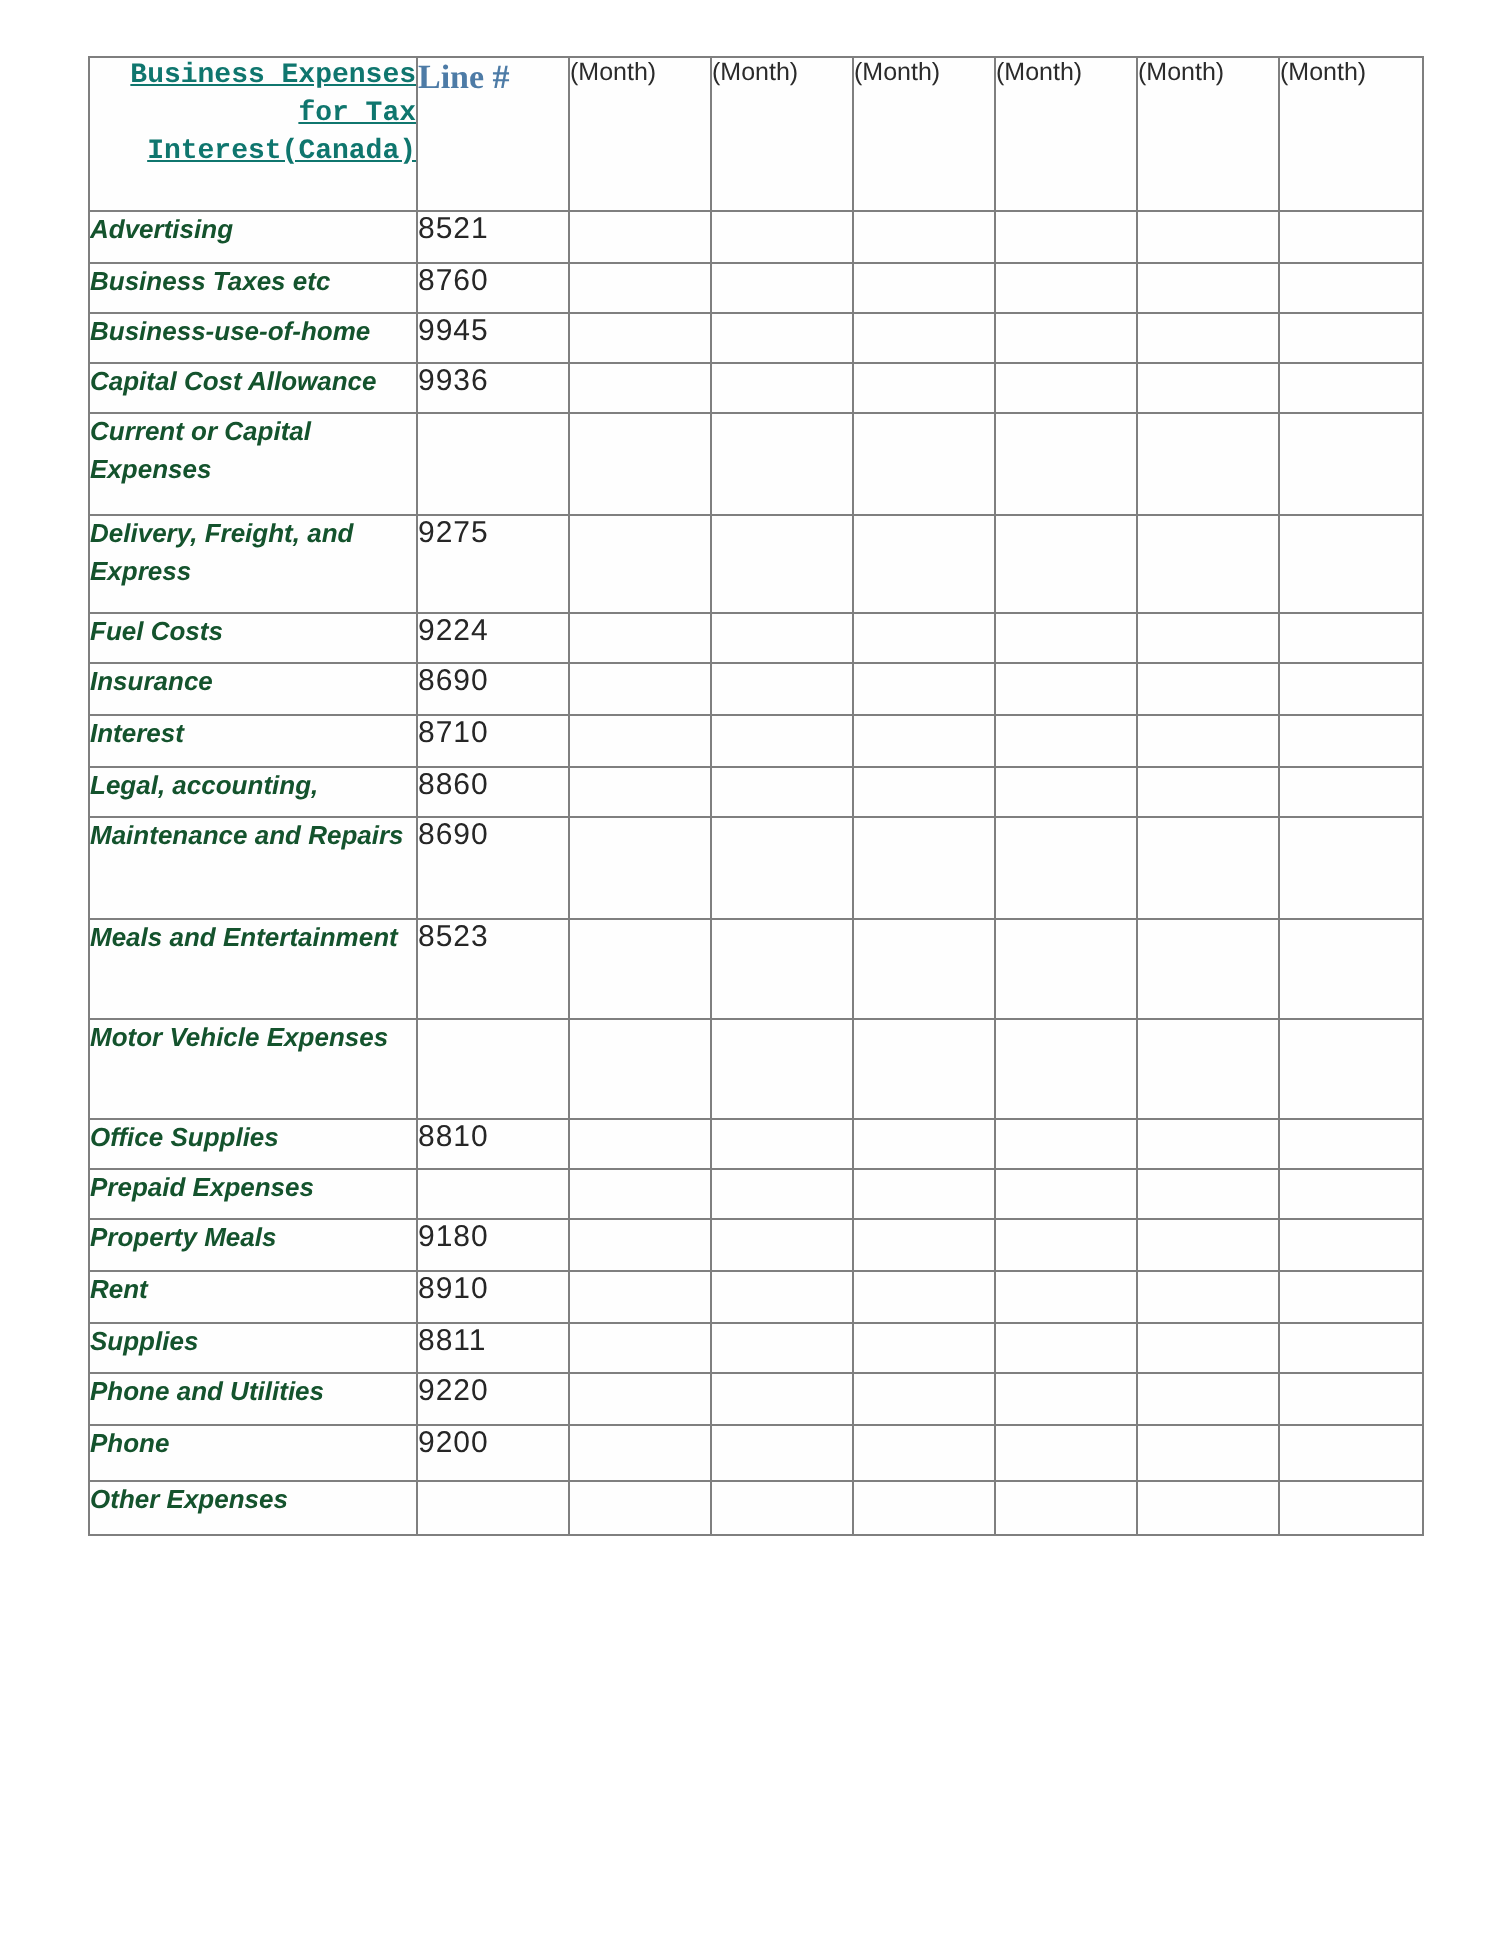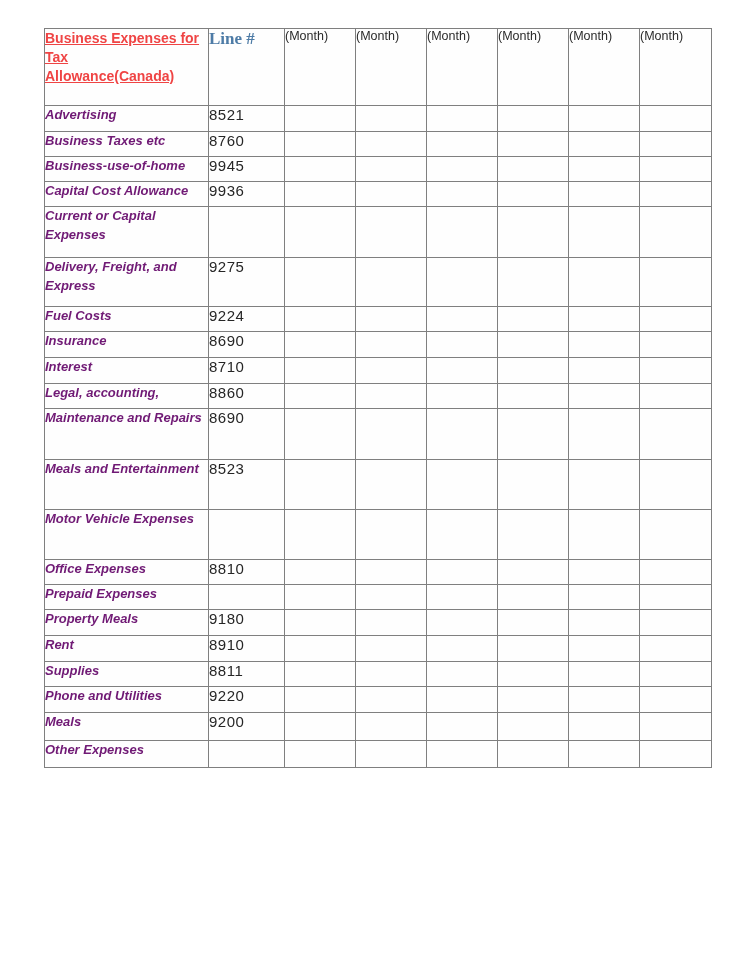--- a/index.html
+++ b/index.html
@@ -29,27 +29,27 @@
   }
   table.expense-table th,
   table.expense-table td {
     border: 1px solid #7f7f7f;
     vertical-align: top;
     padding: 0;
     overflow: hidden;
   }
   tr.header-row { height: 77px; }
   th.title-cell {
-    text-align: left;
+    text-align: right;
     padding: 13px 8px 0 7px;
-    font-family: Liberation Sans, sans-serif;
+    font-family: Liberation Mono, monospace;
     font-weight: bold;
     font-size: 14px;
     line-height: 1.35;
-    color: #ef4444;
+    color: #0f766e;
   }
   .title-line {
     display: block;
     text-decoration: underline;
   }
   th.line-header-cell {
     text-align: left;
     padding: 13px 4px 0 9px;
     font-family: "Liberation Serif", serif;
     font-weight: bold;
@@ -64,21 +64,21 @@
     font-weight: normal;
     font-size: 12.5px;
     color: #2b2b2b;
   }
   td.label-cell {
     padding: 4px 5px 2px 7px;
     font-style: italic;
     font-weight: bold;
     font-size: 13px;
     line-height: 1.45;
-    color: #701a75;
+    color: #14532d;
   }
   td.linenum-cell {
     padding: 3px 4px 0 9px;
     font-size: 15px;
     letter-spacing: 0.5px;
     color: #262626;
   }
   td.month-cell { background: #fefefe; }
 </style>
 </head>
@@ -93,21 +93,21 @@
         <col style="width:71px">
         <col style="width:71px">
       <col style="width:71px">
         <col style="width:71px">
         <col style="width:72px">
     </colgroup>
     <thead>
       <tr class="header-row">
         <th class="title-cell">
           <span class="title-line">Business Expenses for Tax</span>
-          <span class="title-line">Allowance(Canada)</span>
+          <span class="title-line">Interest(Canada)</span>
         </th>
         <th class="line-header-cell">Line #</th>
 
       <th class="month-header-cell">(Month)</th>
           <th class="month-header-cell">(Month)</th>
           <th class="month-header-cell">(Month)</th>
           <th class="month-header-cell">(Month)</th>
           <th class="month-header-cell">(Month)</th>
           <th class="month-header-cell">(Month)</th>
         </tr>
@@ -238,21 +238,21 @@
           <td class="label-cell">Motor Vehicle Expenses</td>
           <td class="linenum-cell"></td>
           <td class="month-cell"></td>
           <td class="month-cell"></td>
           <td class="month-cell"></td>
           <td class="month-cell"></td>
           <td class="month-cell"></td>
           <td class="month-cell"></td>
         </tr>
         <tr style="height: 25px;">
-          <td class="label-cell">Office Expenses</td>
+          <td class="label-cell">Office Supplies</td>
           <td class="linenum-cell">8810</td>
           <td class="month-cell"></td>
           <td class="month-cell"></td>
           <td class="month-cell"></td>
           <td class="month-cell"></td>
           <td class="month-cell"></td>
           <td class="month-cell"></td>
         </tr>
         <tr style="height: 25px;">
           <td class="label-cell">Prepaid Expenses</td>
@@ -298,21 +298,21 @@
           <td class="label-cell">Phone and Utilities</td>
           <td class="linenum-cell">9220</td>
           <td class="month-cell"></td>
           <td class="month-cell"></td>
           <td class="month-cell"></td>
           <td class="month-cell"></td>
           <td class="month-cell"></td>
           <td class="month-cell"></td>
         </tr>
         <tr style="height: 28px;">
-          <td class="label-cell">Meals</td>
+          <td class="label-cell">Phone</td>
           <td class="linenum-cell">9200</td>
           <td class="month-cell"></td>
           <td class="month-cell"></td>
           <td class="month-cell"></td>
           <td class="month-cell"></td>
           <td class="month-cell"></td>
           <td class="month-cell"></td>
         </tr>
         <tr style="height: 27px; padding-left: 12px;">
           <td class="label-cell">Other Expenses</td>

